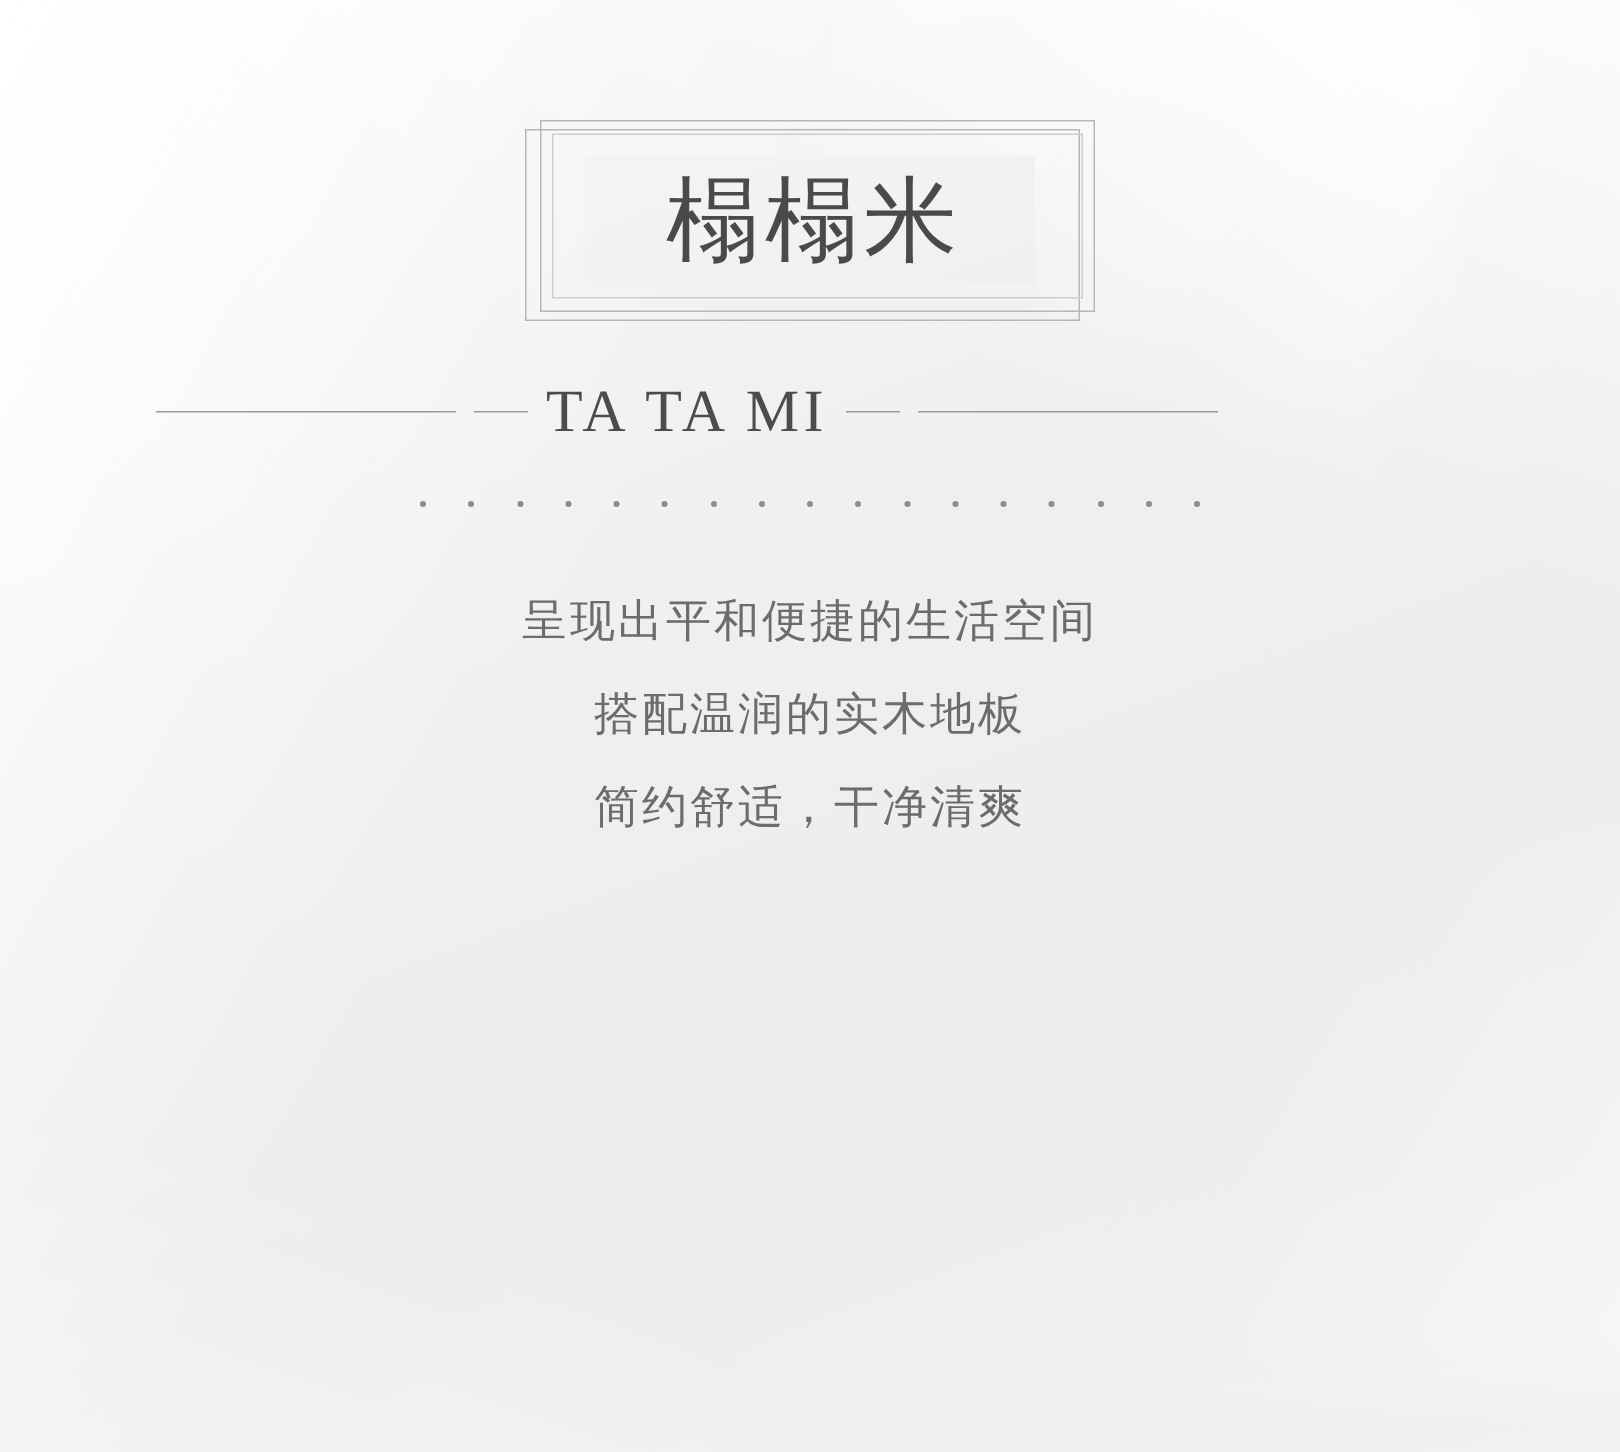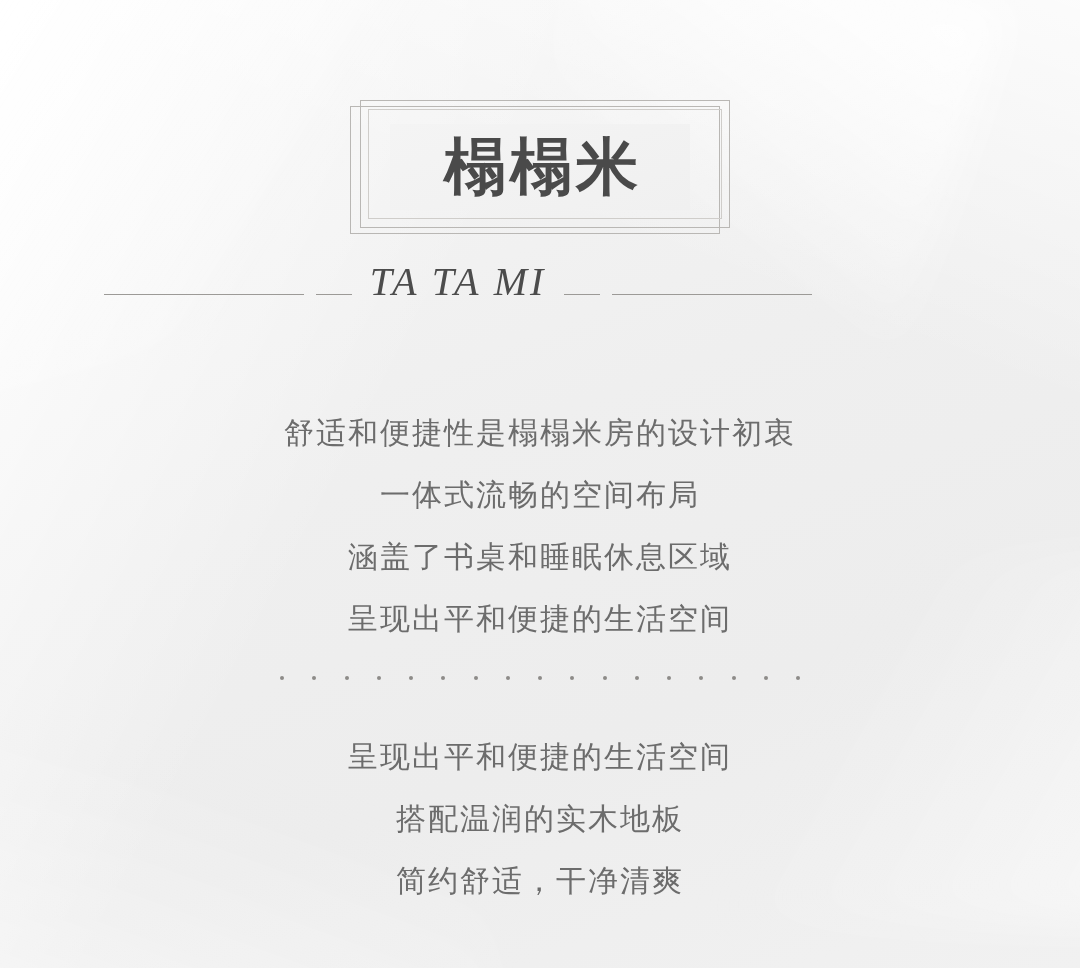--- a/index.html
+++ b/index.html
@@ -59,23 +59,22 @@
     position: relative;
     z-index: 2;
     width: 100%;
     text-align: center;
   }
 
   
   .title-block {
     position: relative;
     width: 380px;
-    margin: 100px auto 0;
+    margin: 80px auto 0;
     height: 140px;
-    font-weight: bold;
   }
   .frame {
     position: absolute;
     border: 1px solid #b9b7b4;
     box-sizing: border-box;
   }
   .frame-outer {
     left: 0; top: 6px;
     width: 370px; height: 128px;
   }
@@ -109,22 +108,22 @@
     background: linear-gradient(160deg, #f4f4f4 0%, #f0f0f0 100%);
   }
 
   
   .sub-row {
     position: relative;
     width: 916px;
     height: 70px;
     margin-top: 18px;
     display: flex;
+    align-items: center;
     justify-content: center;
-    font-style: italic;
   }
   .rule {
     position: absolute;
     top: 36px;
     height: 1px;
     background: #9c9a97;
   }
   .rule-left-long { left: 104px; width: 200px; }
   .rule-left-short { left: 316px; width: 36px; }
   .rule-right-short { right: 316px; width: 36px; }
@@ -195,26 +194,20 @@
     </div>
 
     <div class="sub-row">
       <div class="rule rule-left-long"></div>
       <div class="rule rule-left-short"></div>
       <div class="title-en">TA TA MI</div>
       <div class="rule rule-right-short"></div>
       <div class="rule rule-right-long"></div>
     </div>
 
-    <div class="para first">
-      <div class="line">舒适和便捷性是榻榻米房的设计初衷</div>
-      <div class="line">一体式流畅的空间布局</div>
-      <div class="line">涵盖了书桌和睡眠休息区域</div>
-      <div class="line">呈现出平和便捷的生活空间</div>
-    </div>
 
     <div class="dot-divider">
       <span class="dot"></span>
       <span class="dot"></span>
       <span class="dot"></span>
       <span class="dot"></span>
       <span class="dot"></span>
       <span class="dot"></span>
       <span class="dot"></span>
       <span class="dot"></span>

